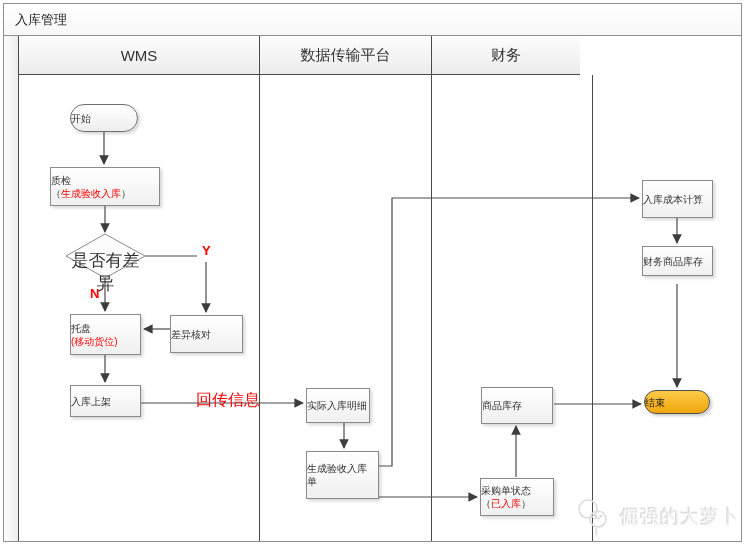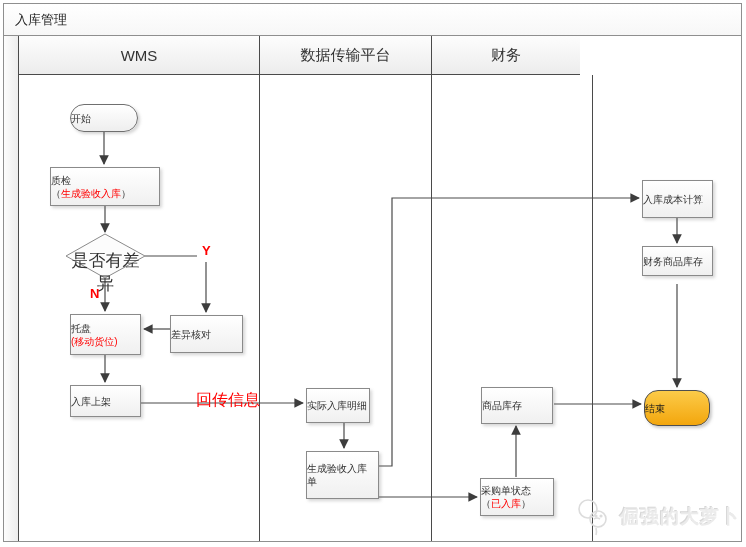--- a/index.html
+++ b/index.html
@@ -45,21 +45,21 @@
   .pill-end { background:linear-gradient(180deg,#fccb49 0%,#f3a60d 100%);
               border:1.5px solid #4f4f4f; border-radius:14px;
               box-shadow:2px 2px 3px rgba(110,110,110,0.35); color:#1a1a1a; }
   .red { color:#ff0000; }
   .decision-label { position:absolute; text-align:center; font-size:17px; color:#333; }
   .edge-label { position:absolute; color:#ff0000; font-size:16px; }
   .edge-label.bold { font-weight:bold; font-size:13px; }
 
   
   .watermark { position:absolute; left:574px; top:497px; display:flex; align-items:center; }
-  .watermark-text { font-size:19px; font-weight:bold; letter-spacing:1px; color:#ebebeb;
+  .watermark-text { font-size:19px; font-weight:normal; letter-spacing:1px; color:#ebebeb;
                     text-shadow:1px 1px 0 #ffffff, -1px -1px 0 #d6d6d6; margin-left:6px; }
 </style>
 </head>
 <body>
 
 <div id="stage">
 
   <div class="frame"></div>
   <div class="title-bar">入库管理</div>
   <div class="pool-strip"></div>
@@ -143,21 +143,21 @@
 
   <div class="node box" style="left:480px; top:478px; width:74px; height:38px">
     <span>采购单状态</span>
     <span><span>（</span><span class="red">已入库</span><span>）</span></span>
   </div>
 
   <div class="node box" style="left:642px; top:246px; width:71px; height:30px">
     <span>财务商品库存</span>
   </div>
 
-  <div class="node pill-end" style="left:644px; top:390px; width:66px; height:36px">
+  <div class="node pill-end" style="left:644px; top:390px; width:66px; height:24px">
     <span>结束</span>
   </div>
 
   <div class="edge-label bold" style="left:202px; top:243px">Y</div>
   <div class="edge-label bold" style="left:90px; top:286px">N</div>
   <div class="edge-label" style="left:196px; top:390px">回传信息</div>
 
   <div class="watermark">
     <svg width="40" height="40" viewBox="0 0 40 40">
       <g fill="none" stroke="#dcdcdc" stroke-width="1.6">

